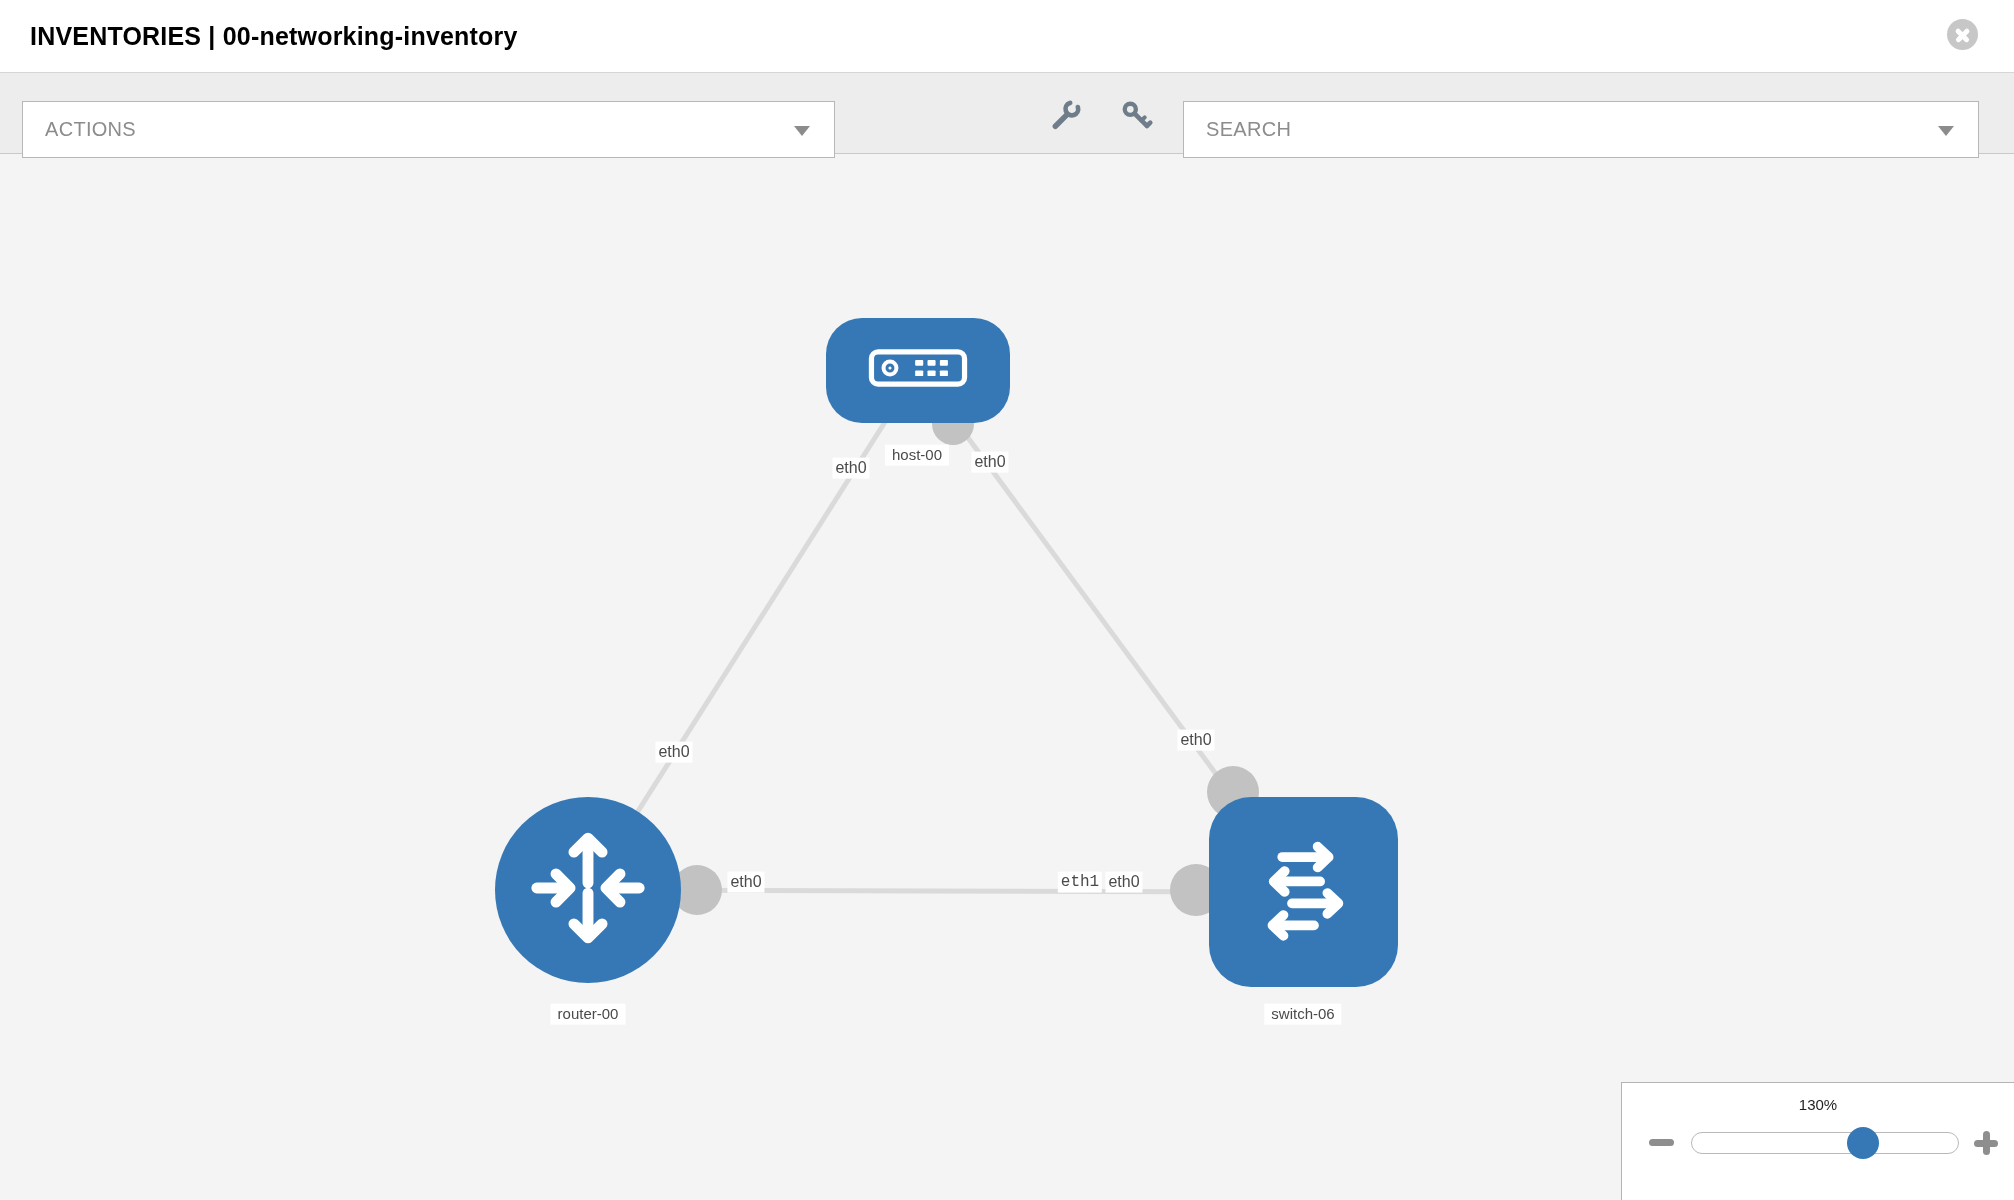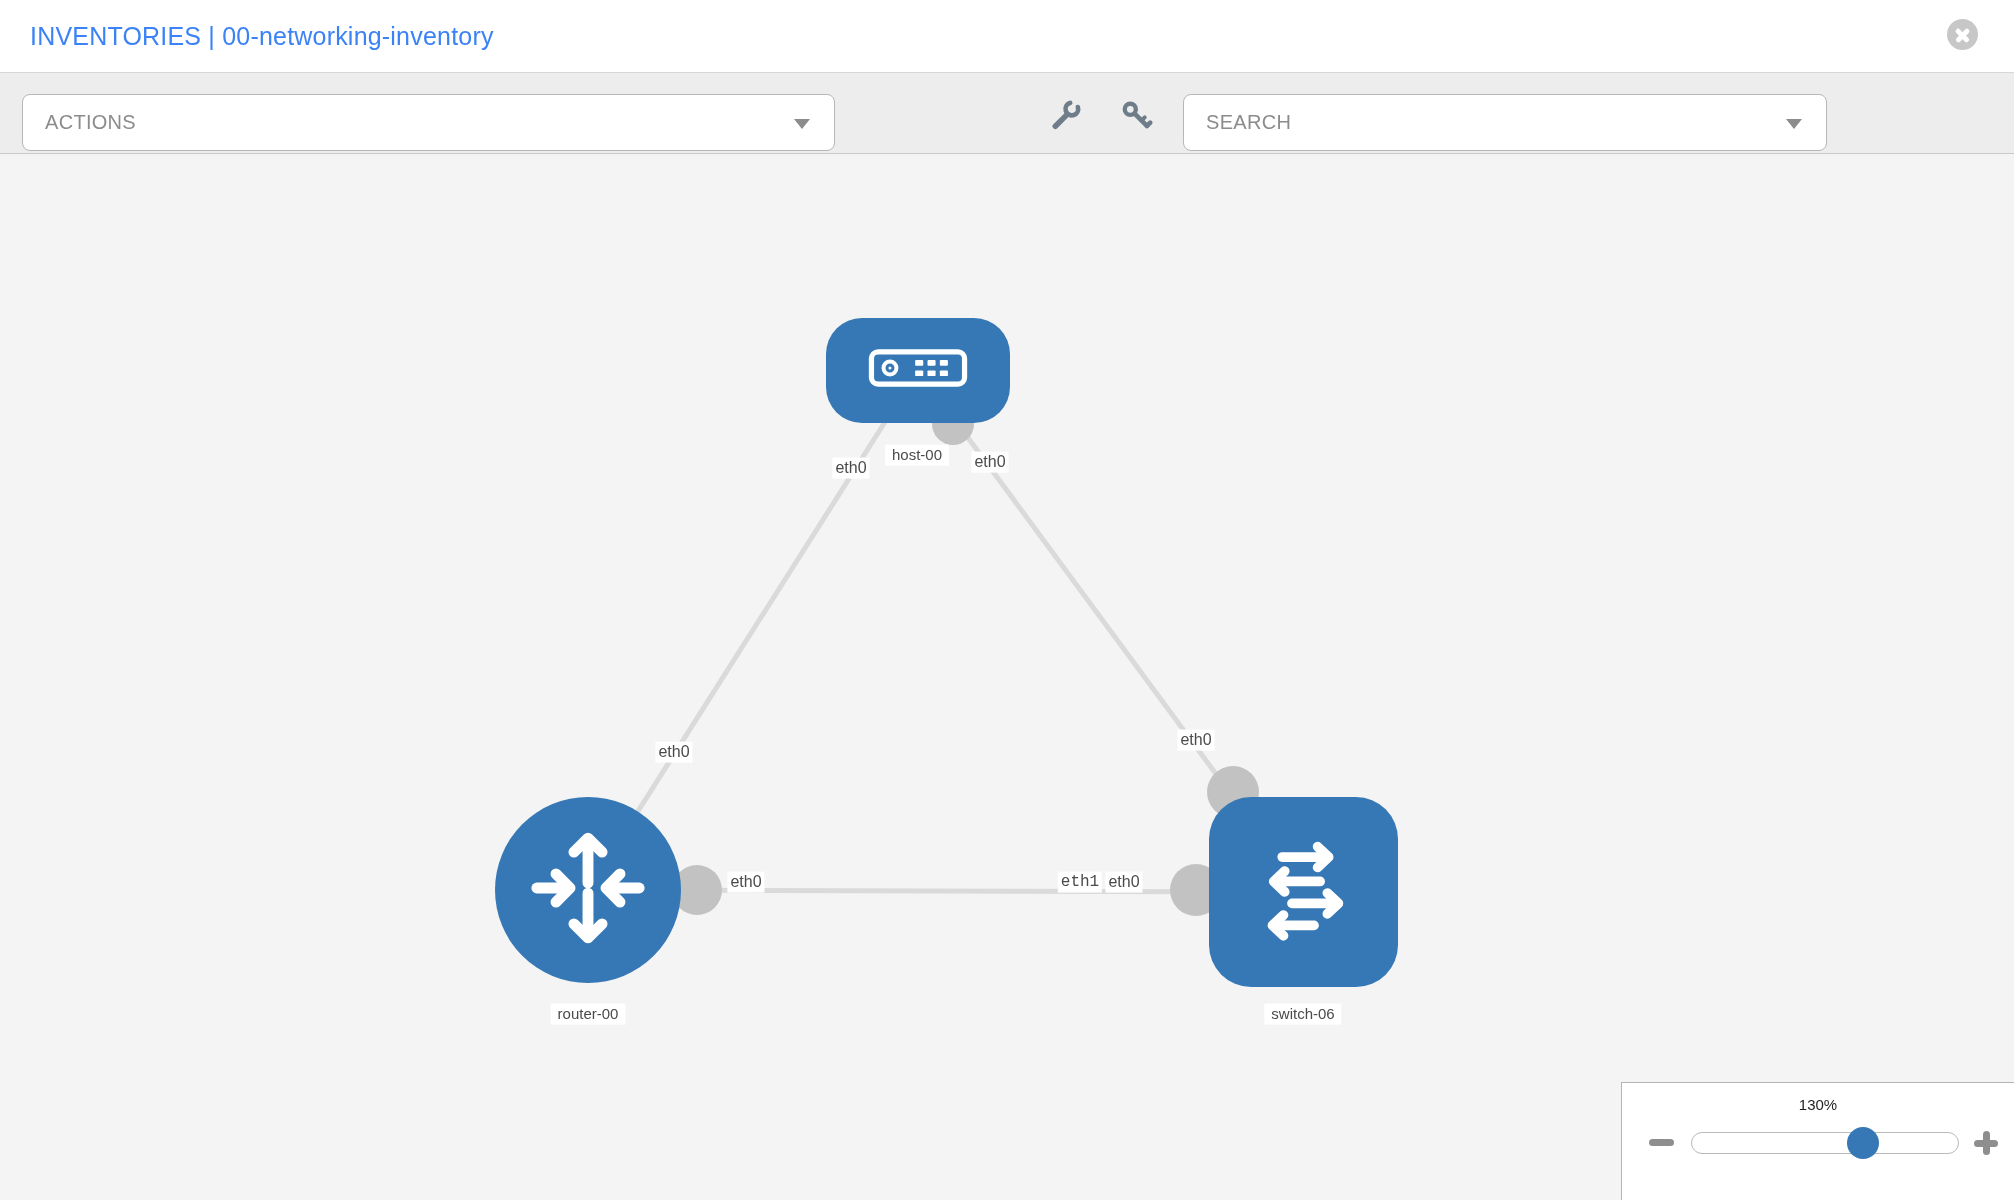--- a/index.html
+++ b/index.html
@@ -9,52 +9,52 @@
     background:#f4f4f4;
     font-family:"Liberation Sans","DejaVu Sans",sans-serif;
   }
   
   .header {
     position:absolute; left:0; top:0; width:100%; height:73px;
     background:#ffffff; border-bottom:1px solid #d6d6d6; z-index:6;
   }
   .page-title {
     position:absolute; left:30px; top:0; line-height:72px;
-    font-size:25px; font-weight:normal; color:#3b82f6; letter-spacing:0.2px;text-align:center;
+    font-size:25px; font-weight:bold; color:#000000; letter-spacing:0.2px;text-align:center;
   }
   .close-btn {
     position:absolute; right:36px; top:19px; width:31px; height:31px;
     border-radius:50%; background:#c7c7c7; cursor:pointer;
   }
   .close-btn .bar {
     position:absolute; left:7px; top:13.5px; width:17px; height:4.5px;
     background:#ffffff; border-radius:2.5px;
   }
   .close-btn .bar.a { transform:rotate(45deg); }
   .close-btn .bar.b { transform:rotate(-45deg); }
   
   .toolbar {
     position:absolute; left:0; top:73px; width:100%; height:81px;
     background:#ededed; border-bottom:1px solid #c9c9c9; z-index:6;
   }
   .select-box {
-    position:absolute; top:21px; height:57px; background:#ffffff;
-    border:1px solid #b7b7b7; border-radius:8px; cursor:pointer;
+    position:absolute; top:28px; height:57px; background:#ffffff;
+    border:1px solid #b7b7b7; border-radius:0; cursor:pointer;
   }
   .select-box .select-label {
     position:absolute; left:22px; top:0; line-height:55px;
     font-size:20px; color:#8c8c8c; letter-spacing:0.3px;
   }
   .select-box .caret {
     position:absolute; right:24px; top:24px; width:0; height:0;
     border-left:8px solid transparent; border-right:8px solid transparent;
     border-top:10px solid #8c8c8c;
   }
   .select-actions { left:22px; width:813px; }
-  .select-search  { left:1183px; width:644px;padding-left:8px; }
+  .select-search  { left:1183px; width:796px;padding-left:8px; }
   .tool-icon {
     position:absolute; top:97px; width:36px; height:36px; cursor:pointer; z-index:7;
   }
   .tool-icon.wrench { left:1048px; }
   .tool-icon.key    { left:1118px; }
   
   .canvas { position:absolute; left:0; top:0; width:2014px; height:1200px; z-index:1; }
   #graph-svg { position:absolute; left:0; top:0; }
   .node {
     position:absolute; display:flex; align-items:center; justify-content:center;

